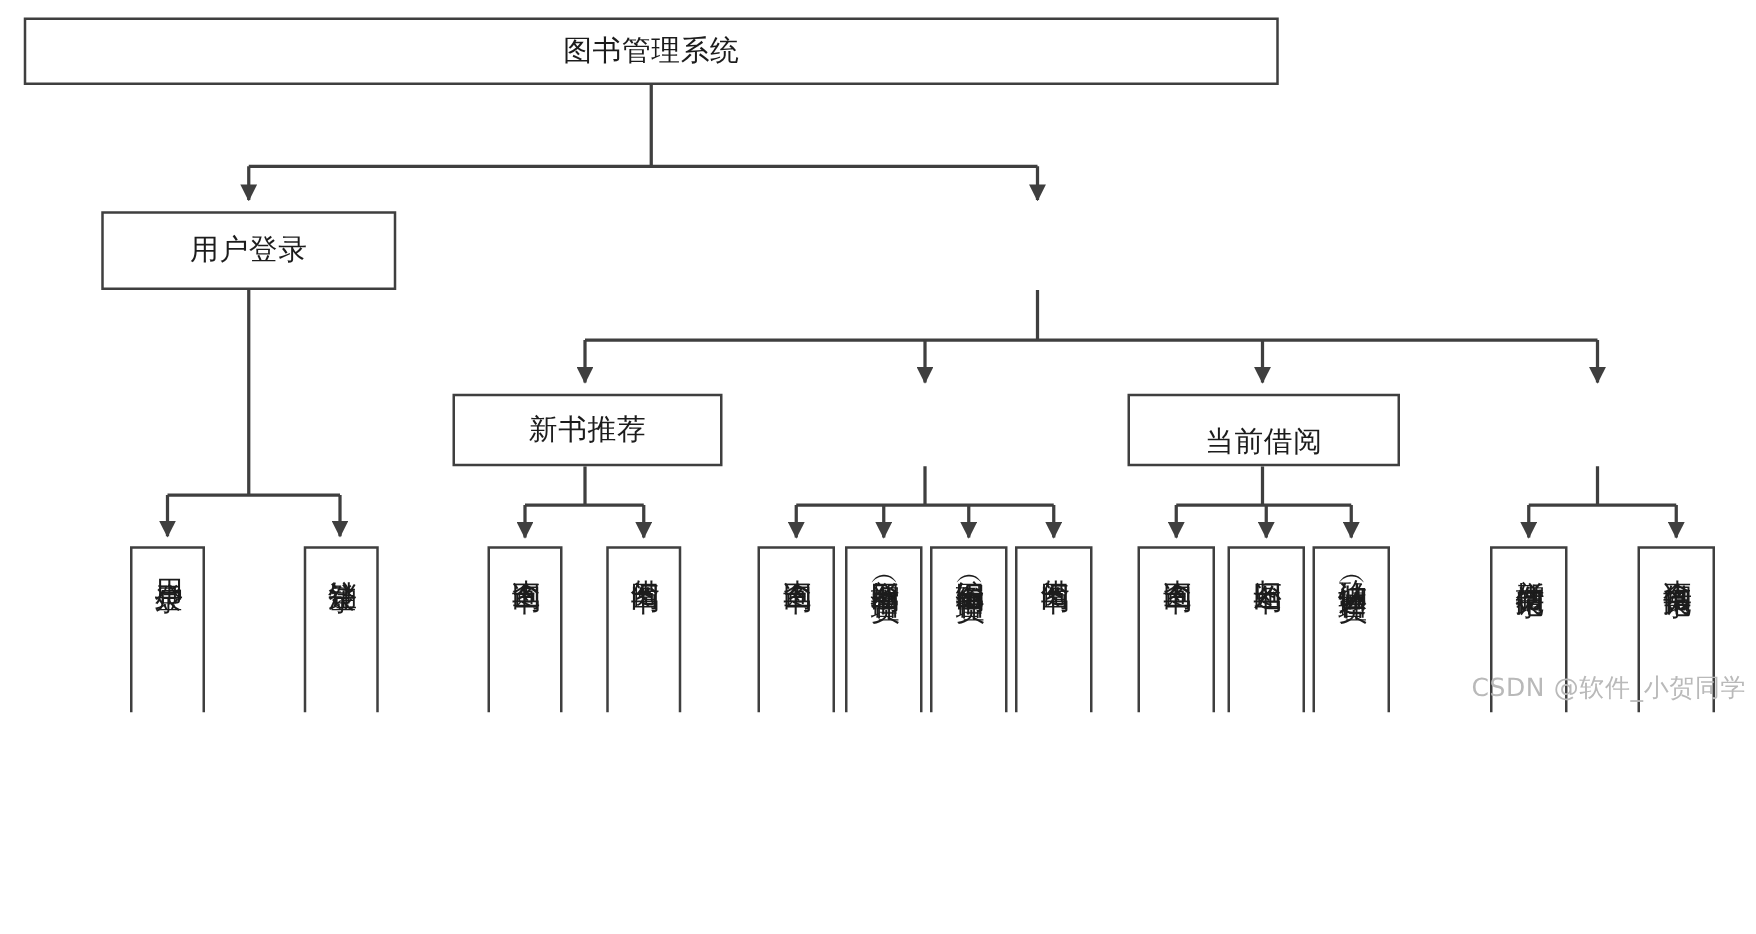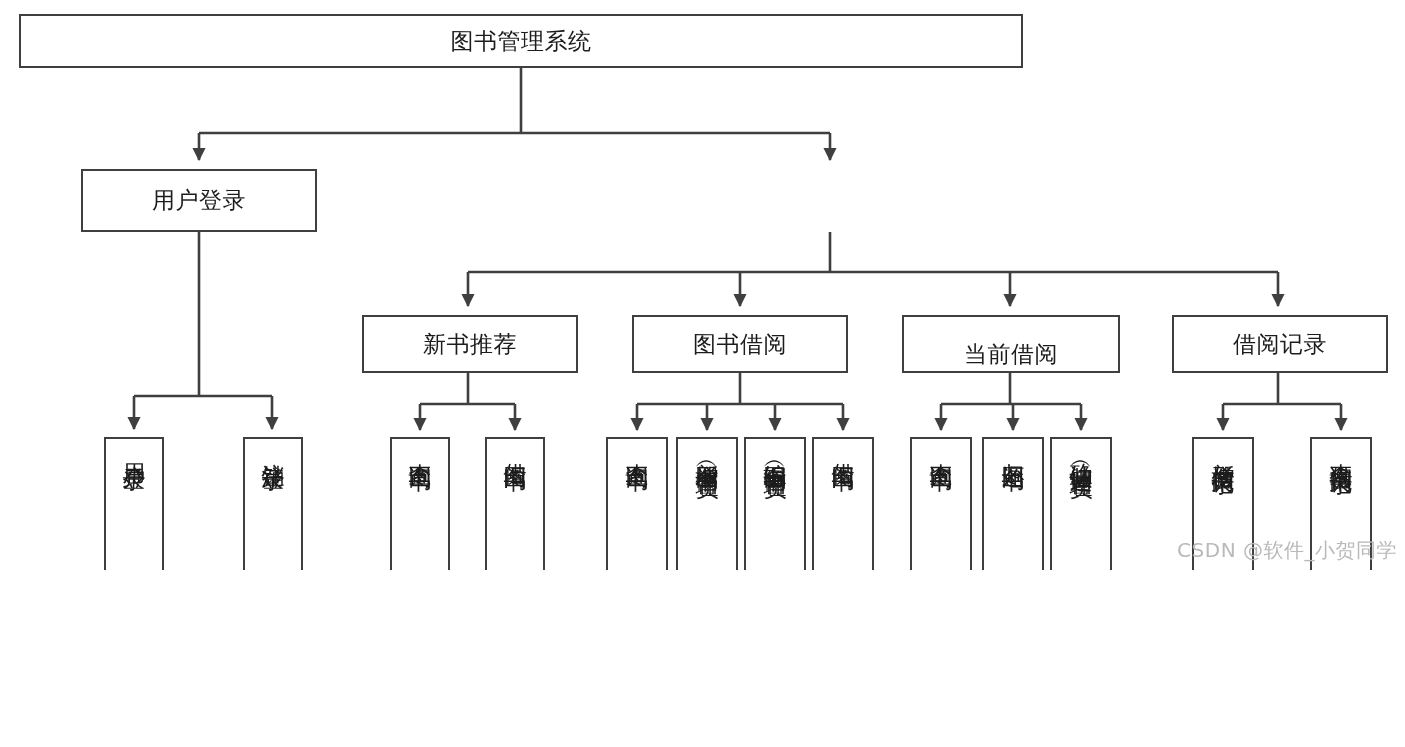--- a/index.html
+++ b/index.html
@@ -143,29 +143,23 @@
     <span class="node-label" style="color: rgb(28, 28, 28);">图书管理系统</span>
   </div>
 
   <div class="node horiz" style="left: 81px; top: 169px; width: 236px; height: 63px; border-color: rgb(63, 63, 63); background: rgb(255, 255, 255);">
     <span class="node-label" style="color: rgb(28, 28, 28);">用户登录</span>
   </div>
 
   <div class="node horiz" style="left: 362px; top: 315px; width: 216px; height: 58px; border-color: rgb(63, 63, 63); background: rgb(255, 255, 255);">
     <span class="node-label" style="color: rgb(28, 28, 28);">新书推荐</span>
   </div>
-  <div class="node horiz" style="left: 632px; top: 315px; width: 216px; height: 58px; border-color: rgb(63, 63, 63); background: rgb(255, 255, 255);">
-    <span class="node-label" style="color: rgb(28, 28, 28);">图书借阅</span>
-  </div>
   <div class="node horiz" style="left: 902px; top: 315px; width: 218px; height: 58px; border-color: rgb(63, 63, 63); background: rgb(255, 255, 255);">
     <span class="node-label" style="color: rgb(28, 28, 28); margin-top: 20px;">当前借阅</span>
   </div>
-  <div class="node horiz" style="left: 1172px; top: 315px; width: 216px; height: 58px; border-color: rgb(63, 63, 63); background: rgb(255, 255, 255);">
-    <span class="node-label" style="color: rgb(28, 28, 28);">借阅记录</span>
-  </div>
 
   <div class="node vert" style="left: 104px; top: 437px; width: 60px; height: 298px; border-color: rgb(63, 63, 63); background: rgb(255, 255, 255);">
     <span class="node-label" style="color: rgb(28, 28, 28);">用户登录</span>
   </div>
   <div class="node vert" style="left: 243px; top: 437px; width: 60px; height: 298px; border-color: rgb(63, 63, 63); background: rgb(255, 255, 255);">
     <span class="node-label" style="color: rgb(28, 28, 28);">注销登录</span>
   </div>
   <div class="node vert" style="left: 390px; top: 437px; width: 60px; height: 298px; border-color: rgb(63, 63, 63); background: rgb(255, 255, 255);">
     <span class="node-label" style="color: rgb(28, 28, 28);">查询图书</span>
   </div>

